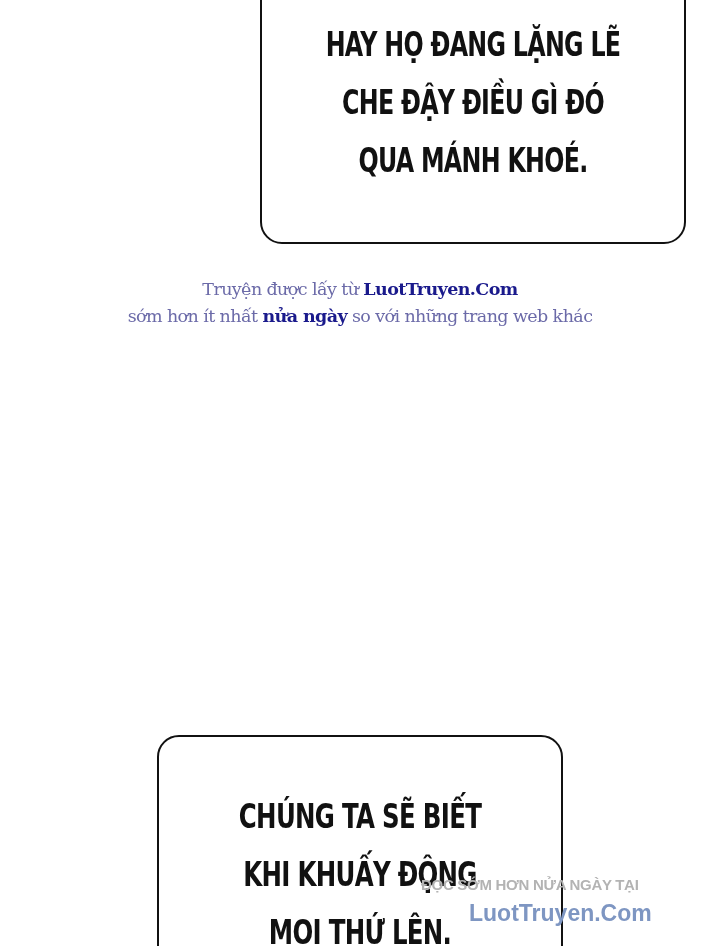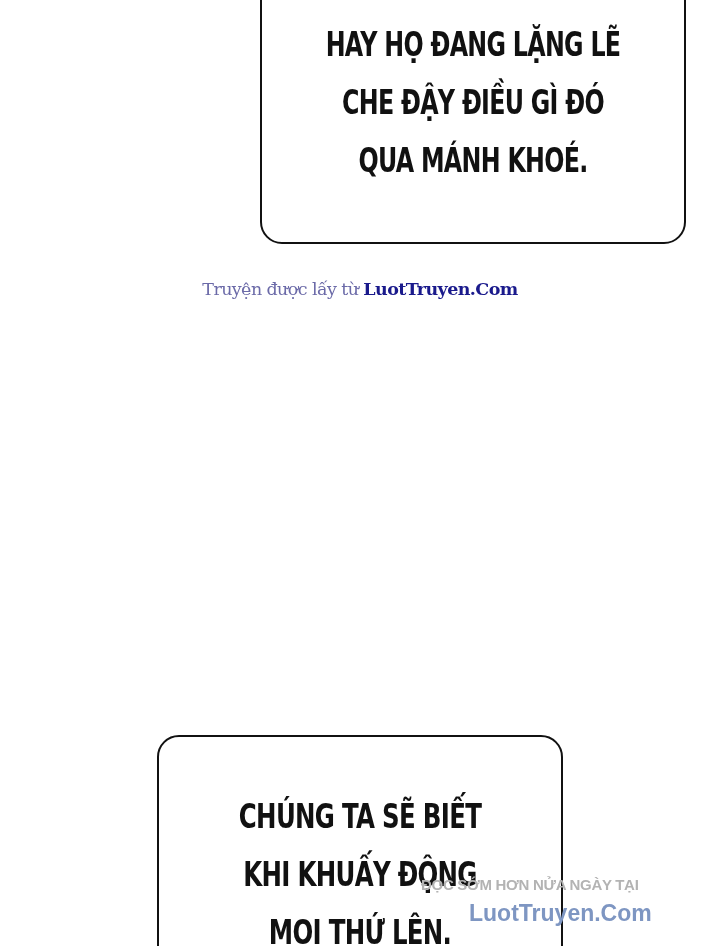--- a/index.html
+++ b/index.html
@@ -41,20 +41,23 @@
     <div>HAY HỌ ĐANG LẶNG LẼ</div>
     <div>CHE ĐẬY ĐIỀU GÌ ĐÓ</div>
     <div>QUA MÁNH KHOÉ.</div>
   </div>
 </div>
 
 <div class="credit">
   <div>
     <span>Truyện được lấy từ </span><b>LuotTruyen.Com</b>
   </div>
+  <div>
+    <span>sớm hơn ít nhất </span><b>nửa ngày</b><span> so với những trang web khác</span>
+  </div>
 </div>
 
 <div class="bubble bubble-bottom">
   <div class="bubble-text">
     <div>CHÚNG TA SẼ BIẾT</div>
     <div>KHI KHUẤY ĐỘNG</div>
     <div>MỌI THỨ LÊN.</div>
   </div>
 </div>
 

